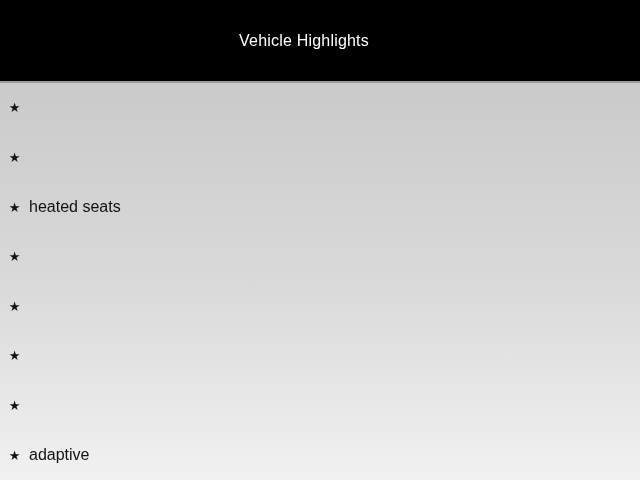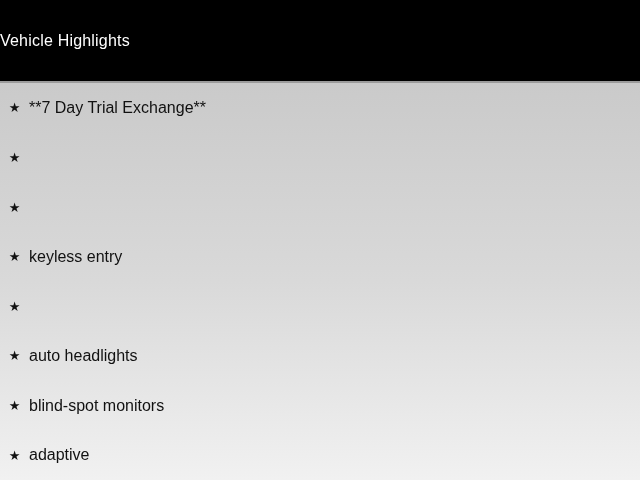--- a/index.html
+++ b/index.html
@@ -11,21 +11,21 @@
     height: 480px;
     overflow: hidden;
     font-family: "Liberation Sans", sans-serif;
     background: #ffffff;
   }
   .header {
     height: 81px;
     background: #000000;
     display: flex;
     align-items: center;
-    justify-content: flex-start;
+    justify-content: center;
     padding-right: 32px;
     box-sizing: border-box;
   }
   .header-title {
     color: #ffffff;
     font-size: 16px;
     font-weight: 400;
     letter-spacing: 0.2px;
   }
   .highlights-list {
@@ -63,40 +63,37 @@
 </head>
 <body>
 
 <div class="header">
   <span class="header-title">Vehicle Highlights</span>
 </div>
 
 <ul class="highlights-list">
   <li class="list-item">
     <span class="star-icon">★</span>
-    <span class="item-label">**7 Day Trial Exchange**</span>
+  </li>
+  <li class="list-item">
+    <span class="star-icon">★</span>
+  </li>
+  <li class="list-item">
+    <span class="star-icon">★</span>
+    <span class="item-label">heated seats</span>
   </li>
   <li class="list-item">
     <span class="star-icon">★</span>
   </li>
   <li class="list-item">
     <span class="star-icon">★</span>
   </li>
   <li class="list-item">
     <span class="star-icon">★</span>
-    <span class="item-label">keyless entry</span>
   </li>
   <li class="list-item">
     <span class="star-icon">★</span>
-  </li>
-  <li class="list-item">
-    <span class="star-icon">★</span>
-    <span class="item-label">auto headlights</span>
-  </li>
-  <li class="list-item">
-    <span class="star-icon">★</span>
-    <span class="item-label">blind-spot monitors</span>
   </li>
   <li class="list-item">
     <span class="star-icon">★</span>
     <span class="item-label">adaptive</span>
   </li>
 </ul>
 
 </body></html>

